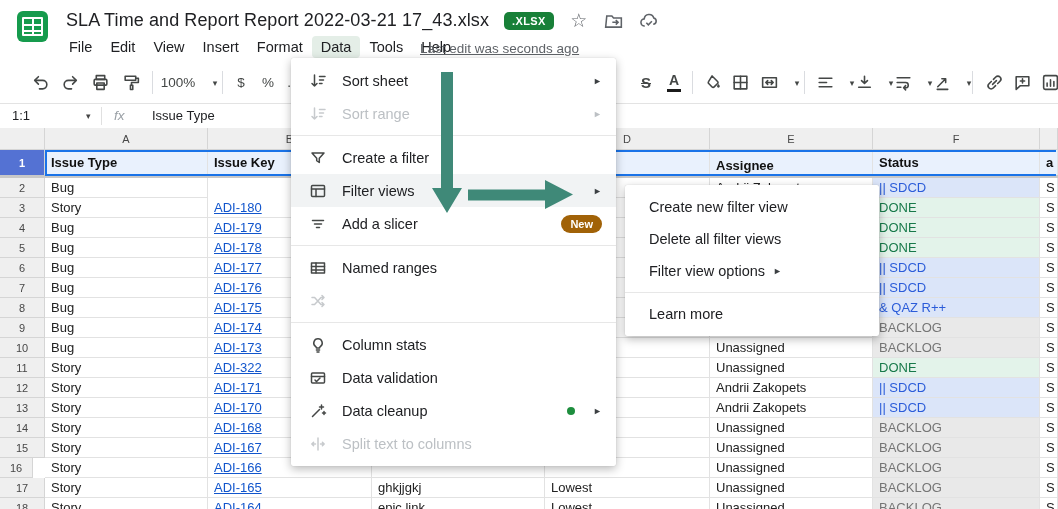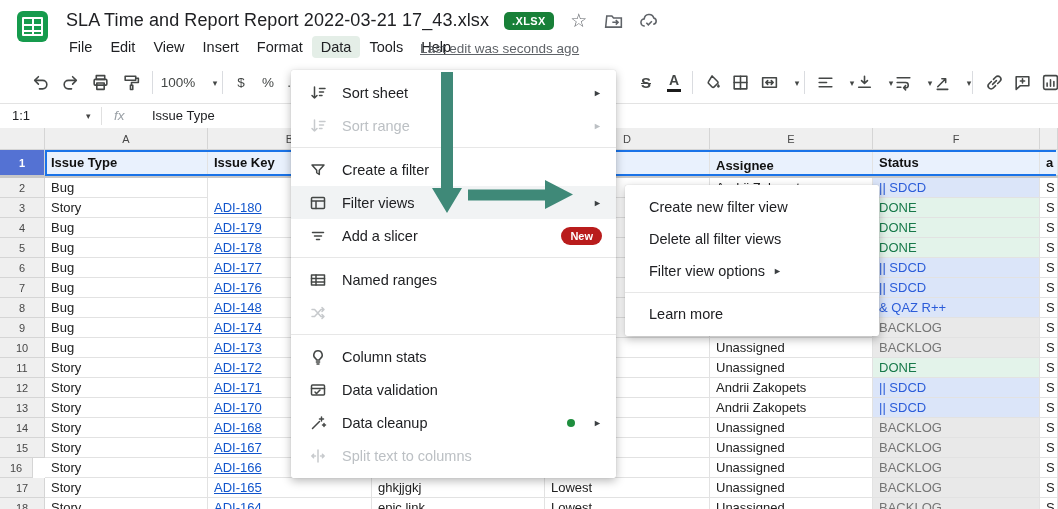--- a/index.html
+++ b/index.html
@@ -63,35 +63,35 @@
   .cell.st-gray{background:#e9e9e9;color:#757575;}
   .rowhdr-sel{background:#5472d3 !important;color:#fff !important;font-weight:bold;}
   .frozen-bar{position:absolute;left:0;top:175px;width:1058px;height:3px;background:#c8c8c8;z-index:2;}
   .sel-border{position:absolute;left:45px;top:150px;width:1011px;height:26px;
               border:2px solid #1a73e8;border-right:none;box-sizing:border-box;z-index:3;
               pointer-events:none;}
 
   
   .popup{position:absolute;background:#fff;border-radius:2px;padding:6px 0;
          box-shadow:0 3px 10px rgba(0,0,0,.28),0 0 1px rgba(0,0,0,.2);}
-  #data-menu{left:291px;top:70px;width:325px;z-index:10;}
+  #data-menu{left:291px;top:58px;width:325px;z-index:10;}
   #filter-submenu{left:625px;top:185px;width:254px;z-index:11;}
   .mi{display:flex;align-items:center;height:33px;padding:0 14px 0 18px;font-size:14.5px;
       color:#202124;}
   .mi .ic{width:20px;height:19px;margin-right:13px;color:#444746;flex:none;display:flex;
           align-items:center;}
   .mi .ic svg{width:18px;height:18px;}
   .mi .lbl{flex:1;}
   .mi.dis{color:#bcc0c4;}
   .mi.dis .ic{color:#c7cacd;}
   .mi.hl{background:#f1f3f4;}
   .msep{height:1px;background:#e7e7e7;margin:5px 0;}
   .subarrow{font-size:9px;color:#3c4043;margin-left:8px;}
   .mi.dis .subarrow{color:#bcc0c4;}
-  .badge-new{background:#b91c1c;color:#fff;font-size:11px;font-weight:bold;
+  .badge-new{background:#a16207;color:#fff;font-size:11px;font-weight:bold;
              padding:3px 9px;border-radius:10px;}
   .gdot{width:8px;height:8px;border-radius:50%;background:#1e8e3e;margin-right:10px;}
   .smi{display:flex;align-items:center;height:32px;padding:0 16px 0 24px;font-size:14.5px;}
 
   
   .arrows{position:absolute;left:0;top:0;z-index:50;pointer-events:none;}
 </style>
 </head>
 <body>
 
@@ -325,21 +325,21 @@
       <div class="cell hdr" style="left: 0px; top: 278px; width: 45px; height: 20px; line-height: 20px;">7</div>
       <div class="cell " style="left: 45px; top: 278px; width: 163px; height: 20px; line-height: 20px;">Bug</div>
       <div class="cell link" style="left: 208px; top: 278px; width: 164px; height: 20px; line-height: 20px;">ADI-176</div>
       <div class="cell " style="left: 372px; top: 278px; width: 173px; height: 20px; line-height: 20px;"></div>
       <div class="cell " style="left: 545px; top: 278px; width: 165px; height: 20px; line-height: 20px;"></div>
       <div class="cell " style="left: 710px; top: 278px; width: 163px; height: 20px; line-height: 20px;"></div>
       <div class="cell st-blue" style="left: 873px; top: 278px; width: 167px; height: 20px; line-height: 20px;">|| SDCD</div>
       <div class="cell " style="left: 1040px; top: 278px; width: 18px; height: 20px; line-height: 20px;">S</div>
       <div class="cell hdr" style="left: 0px; top: 298px; width: 45px; height: 20px; line-height: 20px;">8</div>
       <div class="cell " style="left: 45px; top: 298px; width: 163px; height: 20px; line-height: 20px;">Bug</div>
-      <div class="cell link" style="left: 208px; top: 298px; width: 164px; height: 20px; line-height: 20px;">ADI-148</div>
+      <div class="cell link" style="left: 208px; top: 298px; width: 164px; height: 20px; line-height: 20px;">ADI-175</div>
       <div class="cell " style="left: 372px; top: 298px; width: 173px; height: 20px; line-height: 20px;"></div>
       <div class="cell " style="left: 545px; top: 298px; width: 165px; height: 20px; line-height: 20px;"></div>
       <div class="cell " style="left: 710px; top: 298px; width: 163px; height: 20px; line-height: 20px;"></div>
       <div class="cell st-blue" style="left: 873px; top: 298px; width: 167px; height: 20px; line-height: 20px;">&amp; QAZ R++</div>
       <div class="cell " style="left: 1040px; top: 298px; width: 18px; height: 20px; line-height: 20px;">S</div>
       <div class="cell hdr" style="left: 0px; top: 318px; width: 45px; height: 20px; line-height: 20px;">9</div>
       <div class="cell " style="left: 45px; top: 318px; width: 163px; height: 20px; line-height: 20px;">Bug</div>
       <div class="cell link" style="left: 208px; top: 318px; width: 164px; height: 20px; line-height: 20px;">ADI-174</div>
       <div class="cell " style="left: 372px; top: 318px; width: 173px; height: 20px; line-height: 20px;"></div>
       <div class="cell " style="left: 545px; top: 318px; width: 165px; height: 20px; line-height: 20px;"></div>
@@ -349,21 +349,21 @@
       <div class="cell hdr" style="left: 0px; top: 338px; width: 45px; height: 20px; line-height: 20px;">10</div>
       <div class="cell " style="left: 45px; top: 338px; width: 163px; height: 20px; line-height: 20px;">Bug</div>
       <div class="cell link" style="left: 208px; top: 338px; width: 164px; height: 20px; line-height: 20px;">ADI-173</div>
       <div class="cell " style="left: 372px; top: 338px; width: 173px; height: 20px; line-height: 20px;"></div>
       <div class="cell " style="left: 545px; top: 338px; width: 165px; height: 20px; line-height: 20px;"></div>
       <div class="cell " style="left: 710px; top: 338px; width: 163px; height: 20px; line-height: 20px;">Unassigned</div>
       <div class="cell st-gray" style="left: 873px; top: 338px; width: 167px; height: 20px; line-height: 20px;">BACKLOG</div>
       <div class="cell " style="left: 1040px; top: 338px; width: 18px; height: 20px; line-height: 20px;">S</div>
       <div class="cell hdr" style="left: 0px; top: 358px; width: 45px; height: 20px; line-height: 20px;">11</div>
       <div class="cell " style="left: 45px; top: 358px; width: 163px; height: 20px; line-height: 20px;">Story</div>
-      <div class="cell link" style="left: 208px; top: 358px; width: 164px; height: 20px; line-height: 20px;">ADI-172</div>
+      <div class="cell link" style="left: 208px; top: 358px; width: 164px; height: 20px; line-height: 20px;">ADI-322</div>
       <div class="cell " style="left: 372px; top: 358px; width: 173px; height: 20px; line-height: 20px;"></div>
       <div class="cell " style="left: 545px; top: 358px; width: 165px; height: 20px; line-height: 20px;"></div>
       <div class="cell " style="left: 710px; top: 358px; width: 163px; height: 20px; line-height: 20px;">Unassigned</div>
       <div class="cell st-green" style="left: 873px; top: 358px; width: 167px; height: 20px; line-height: 20px;">DONE</div>
       <div class="cell " style="left: 1040px; top: 358px; width: 18px; height: 20px; line-height: 20px;">S</div>
       <div class="cell hdr" style="left: 0px; top: 378px; width: 45px; height: 20px; line-height: 20px;">12</div>
       <div class="cell " style="left: 45px; top: 378px; width: 163px; height: 20px; line-height: 20px;">Story</div>
       <div class="cell link" style="left: 208px; top: 378px; width: 164px; height: 20px; line-height: 20px;">ADI-171</div>
       <div class="cell " style="left: 372px; top: 378px; width: 173px; height: 20px; line-height: 20px;"></div>
       <div class="cell " style="left: 545px; top: 378px; width: 165px; height: 20px; line-height: 20px;"></div>

